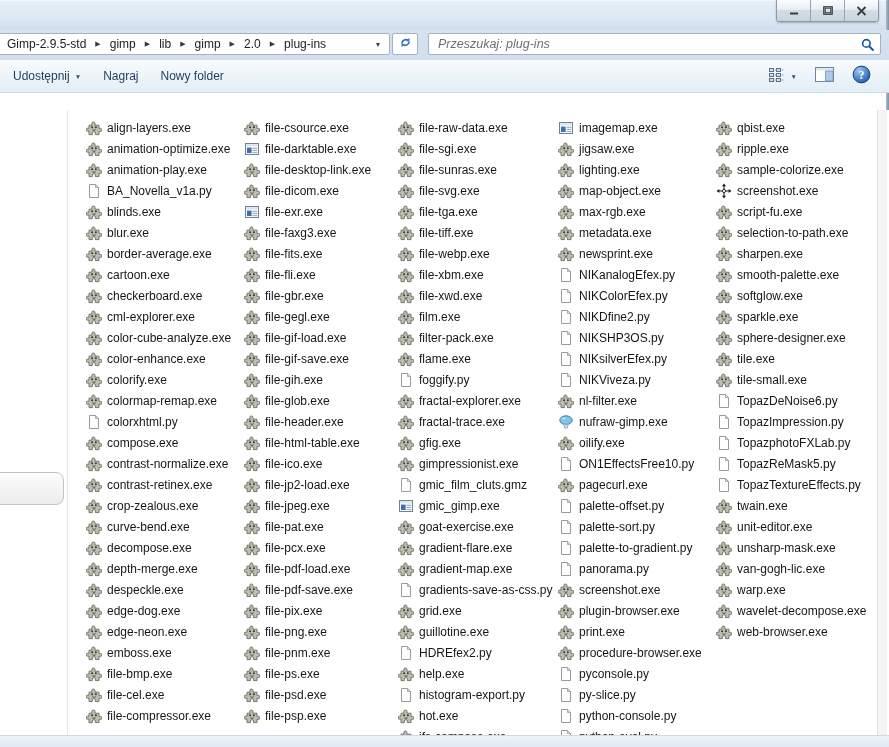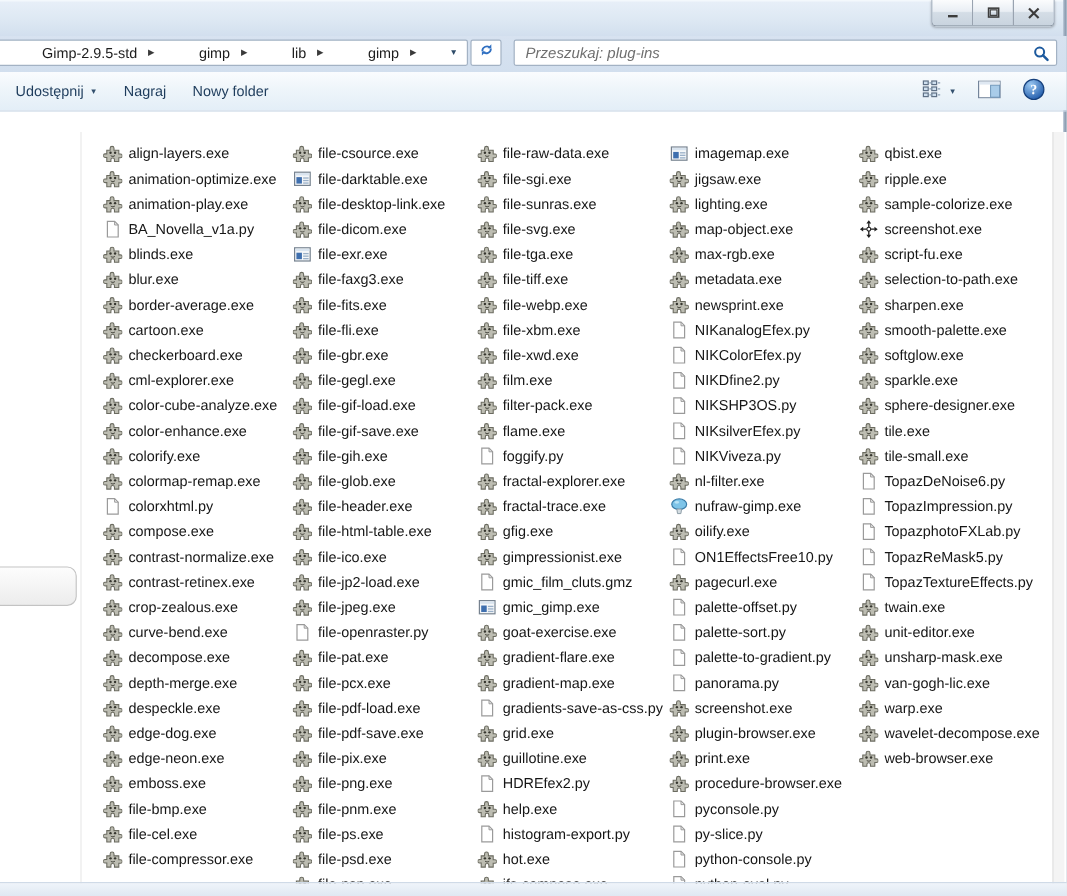--- a/index.html
+++ b/index.html
@@ -35,21 +35,21 @@
   .address-row{
     position:absolute;left:0;top:30px;width:889px;height:30px;
     background:linear-gradient(180deg,#d7e2f0,#d2dfee);
   }
   .breadcrumb-box{
     position:absolute;left:-4px;top:3px;width:394px;height:22px;
     background:#fff;border:1px solid #a3b2c4;border-radius:2px;
     display:flex;align-items:center;box-sizing:border-box;
   }
   .bc-track{display:flex;align-items:center;flex:1;padding-left:8px;overflow:hidden;}
-  .bc-seg{font-size:12px;color:#1c1c1c;white-space:nowrap;padding:2px 2px;cursor:default;margin-left:28px;}
+  .bc-seg{font-size:12px;color:#1c1c1c;white-space:nowrap;padding:2px 2px;cursor:default;}
   .bc-sep{font-size:7px;color:#3a3a3a;margin:0 7px;}
   .bc-drop{width:22px;height:20px;display:flex;align-items:center;justify-content:center;color:#2d4b68;font-size:7px;}
   .refresh-btn{
     position:absolute;left:392px;top:3px;width:26px;height:22px;
     background:#fff;border:1px solid #a3b2c4;border-radius:2px;
     display:flex;align-items:center;justify-content:center;box-sizing:border-box;
   }
   .search-box{
     position:absolute;left:428px;top:3px;width:453px;height:22px;
     background:#fff;border:1px solid #a3b2c4;border-radius:2px;
@@ -762,29 +762,20 @@
               <circle cx="6.1" cy="7.3" r="1" fill="#35352e"></circle>
               <circle cx="9.9" cy="7.3" r="1" fill="#35352e"></circle>
               <path d="M6.3 9.7c1 .8 2.4 .8 3.4 0" stroke="#35352e" stroke-width="0.8" fill="none"></path>
             </svg>
           </span>
           <span class="fi-label">file-jpeg.exe</span>
         </div>
         <div class="file-item">
           <span class="fi-icon">
             <svg viewBox="0 0 16 16">
-              <path d="M3.5 1.5h6l3 3v10h-9z" fill="#ffffff" stroke="#9a9a9a"></path>
-              <path d="M9.5 1.5v3h3z" fill="#e6e6e6" stroke="#9a9a9a" stroke-width="0.8"></path>
-            </svg>
-          </span>
-          <span class="fi-label">file-openraster.py</span>
-        </div>
-        <div class="file-item">
-          <span class="fi-icon">
-            <svg viewBox="0 0 16 16">
               <path d="M3 5.2h2.8V3.6a1.6 1.6 0 1 1 3.2 0v1.6H13v3.2h1.4a1.5 1.5 0 1 1 0 3H13v3.2H9.4v-1.5a1.5 1.5 0 1 0-3 0V14.6H3v-3.4H1.6a1.5 1.5 0 1 1 0-3H3z" fill="#bdbdb2" stroke="#6b6b60" stroke-width="0.9"></path>
               <circle cx="6.1" cy="7.3" r="1" fill="#35352e"></circle>
               <circle cx="9.9" cy="7.3" r="1" fill="#35352e"></circle>
               <path d="M6.3 9.7c1 .8 2.4 .8 3.4 0" stroke="#35352e" stroke-width="0.8" fill="none"></path>
             </svg>
           </span>
           <span class="fi-label">file-pat.exe</span>
         </div>
         <div class="file-item">
           <span class="fi-icon">

